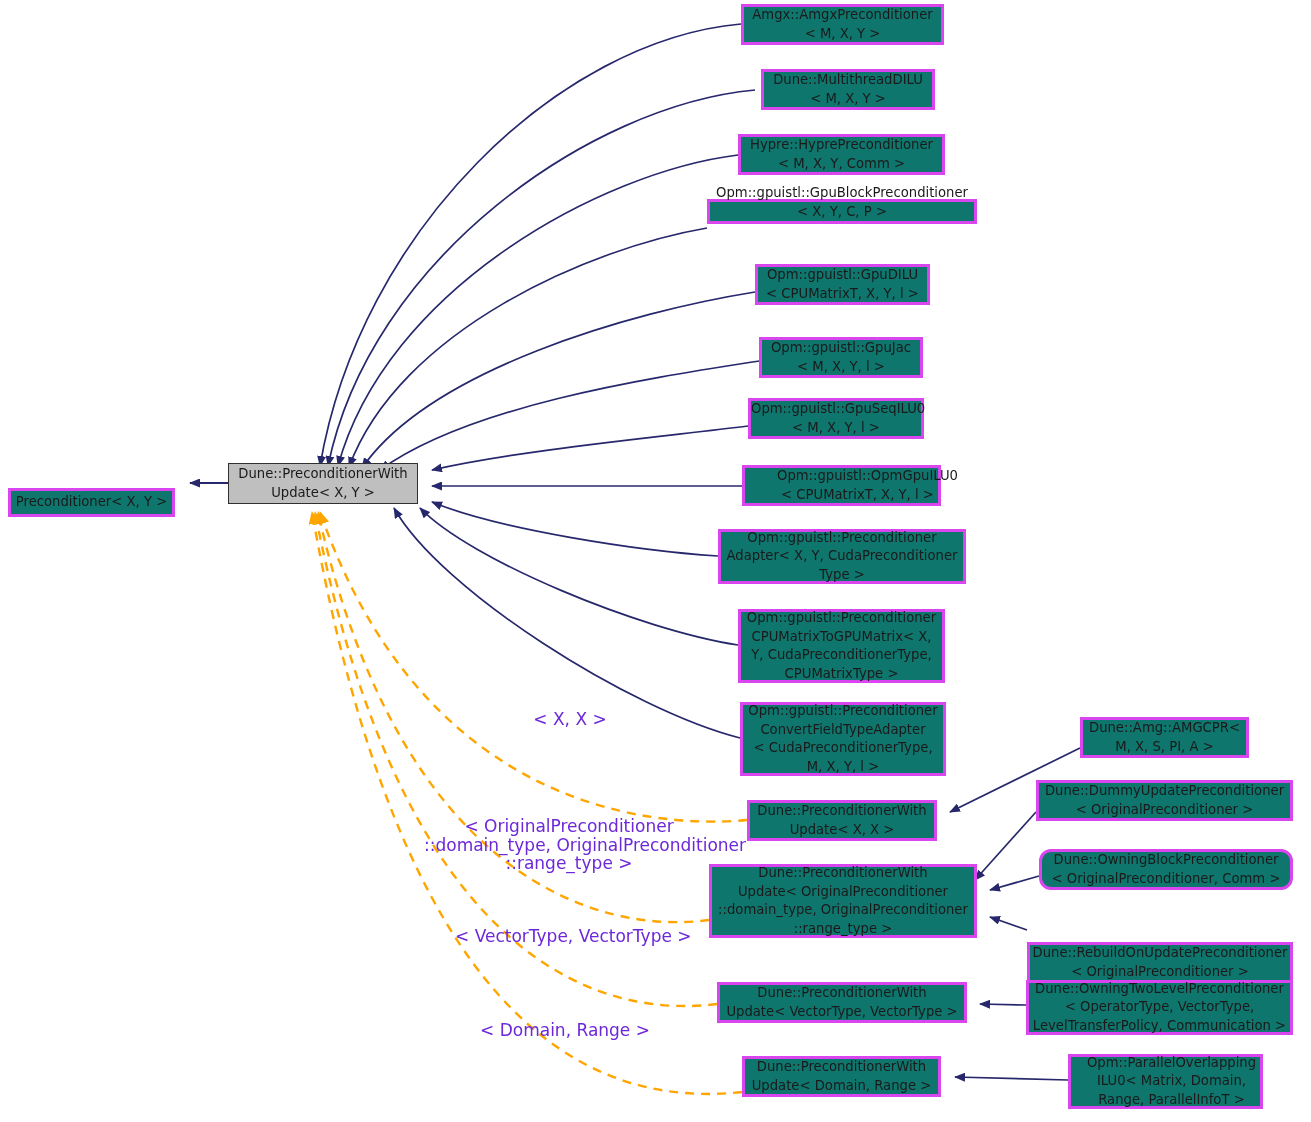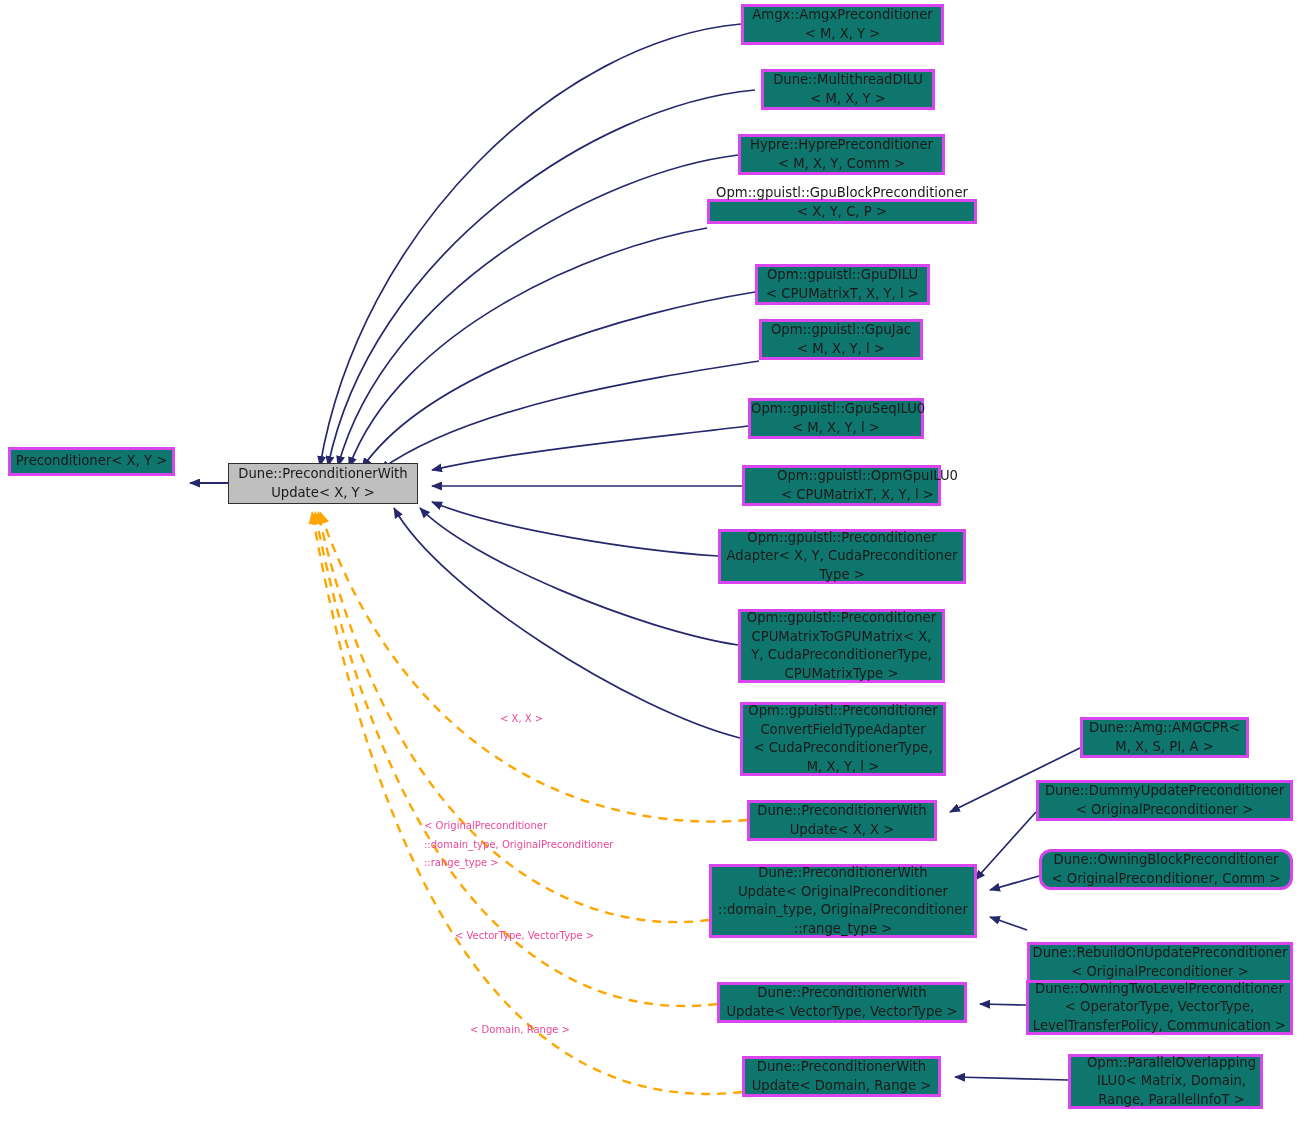--- a/index.html
+++ b/index.html
@@ -38,23 +38,24 @@
     white-space: pre;
     z-index: 3;
   }
   .node.root {
     background: #bfbfbf;
     border: 1px solid #303030;
   }
   .node .lbl { display: block; width: 100%; }
   .edgelabel {
     position: absolute;
-    font-size: 10px;
+    font-size: 17px;
     line-height: 18.5px;
-    color: #ec4899;
+    color: #6d28d9;
+    text-align: center;
     white-space: pre;
     z-index: 2;
   }
 </style>
 </head>
 <body>
 
 <div id="canvas">
 
   <svg id="edges" viewBox="0 0 1311 1122" width="1311" height="1122" xmlns="http://www.w3.org/2000/svg">
@@ -99,41 +100,41 @@
     <g fill="none" stroke="#27286c" stroke-width="1.7">
       <path d="M1080,748 L950,812" marker-end="url(#arrowBlue)"></path>
       <path d="M1036,812 L975,880" marker-end="url(#arrowBlue)"></path>
       <path d="M1039,876 L990,890" marker-end="url(#arrowBlue)"></path>
       <path d="M1027,930 L990,917" marker-end="url(#arrowBlue)"></path>
       <path d="M1026,1005 L980,1004" marker-end="url(#arrowBlue)"></path>
       <path d="M1068,1080 L955,1077" marker-end="url(#arrowBlue)"></path>
     </g>
   </svg>
 
-  <div class="node" id="node-base" style="left: 8px; top: 447px; width: 167px; height: 29px;">
+  <div class="node" id="node-base" style="left: 8px; top: 488px; width: 167px; height: 29px;">
     <span class="lbl">Preconditioner&lt; X, Y &gt;</span>
   </div>
 
   <div class="node root" id="node-root" style="left: 228px; top: 463px; width: 190px; height: 41px;">
     <span class="lbl">Dune::PreconditionerWith
 Update&lt; X, Y &gt;</span>
   </div>
 
   <div id="derived-container">
       <div class="node" style="left: 741px; top: 4px; width: 203px; height: 41px;"><span class="lbl">Amgx::AmgxPreconditioner
 &lt; M, X, Y &gt;</span></div>
       <div class="node" style="left: 755px; top: 69px; width: 174px; height: 41px; margin-left: 6px;"><span class="lbl">Dune::MultithreadDILU
 &lt; M, X, Y &gt;</span></div>
       <div class="node" style="left: 738px; top: 134px; width: 207px; height: 41px;"><span class="lbl">Hypre::HyprePreconditioner
 &lt; M, X, Y, Comm &gt;</span></div>
       <div class="node" style="left: 707px; top: 199px; width: 270px; height: 25px; align-items: flex-end;"><span class="lbl">Opm::gpuistl::GpuBlockPreconditioner
 &lt; X, Y, C, P &gt;</span></div>
       <div class="node" style="left: 755px; top: 264px; width: 175px; height: 41px;"><span class="lbl">Opm::gpuistl::GpuDILU
 &lt; CPUMatrixT, X, Y, l &gt;</span></div>
-      <div class="node" style="left: 759px; top: 319px; width: 164px; height: 41px;"><span class="lbl">Opm::gpuistl::GpuJac
+      <div class="node" style="left: 759px; top: 337px; width: 164px; height: 41px;"><span class="lbl">Opm::gpuistl::GpuJac
 &lt; M, X, Y, l &gt;</span></div>
       <div class="node" style="left: 748px; top: 398px; width: 176px; height: 41px;"><span class="lbl">Opm::gpuistl::GpuSeqILU0
 &lt; M, X, Y, l &gt;</span></div>
       <div class="node" style="left: 742px; top: 465px; width: 199px; height: 41px; padding-left: 32px;"><span class="lbl">Opm::gpuistl::OpmGpuILU0
 &lt; CPUMatrixT, X, Y, l &gt;</span></div>
       <div class="node" style="left: 718px; top: 529px; width: 248px; height: 55px;"><span class="lbl">Opm::gpuistl::Preconditioner
 Adapter&lt; X, Y, CudaPreconditioner
 Type &gt;</span></div>
       <div class="node" style="left: 738px; top: 609px; width: 207px; height: 74px;"><span class="lbl">Opm::gpuistl::Preconditioner
 CPUMatrixToGPUMatrix&lt; X,

